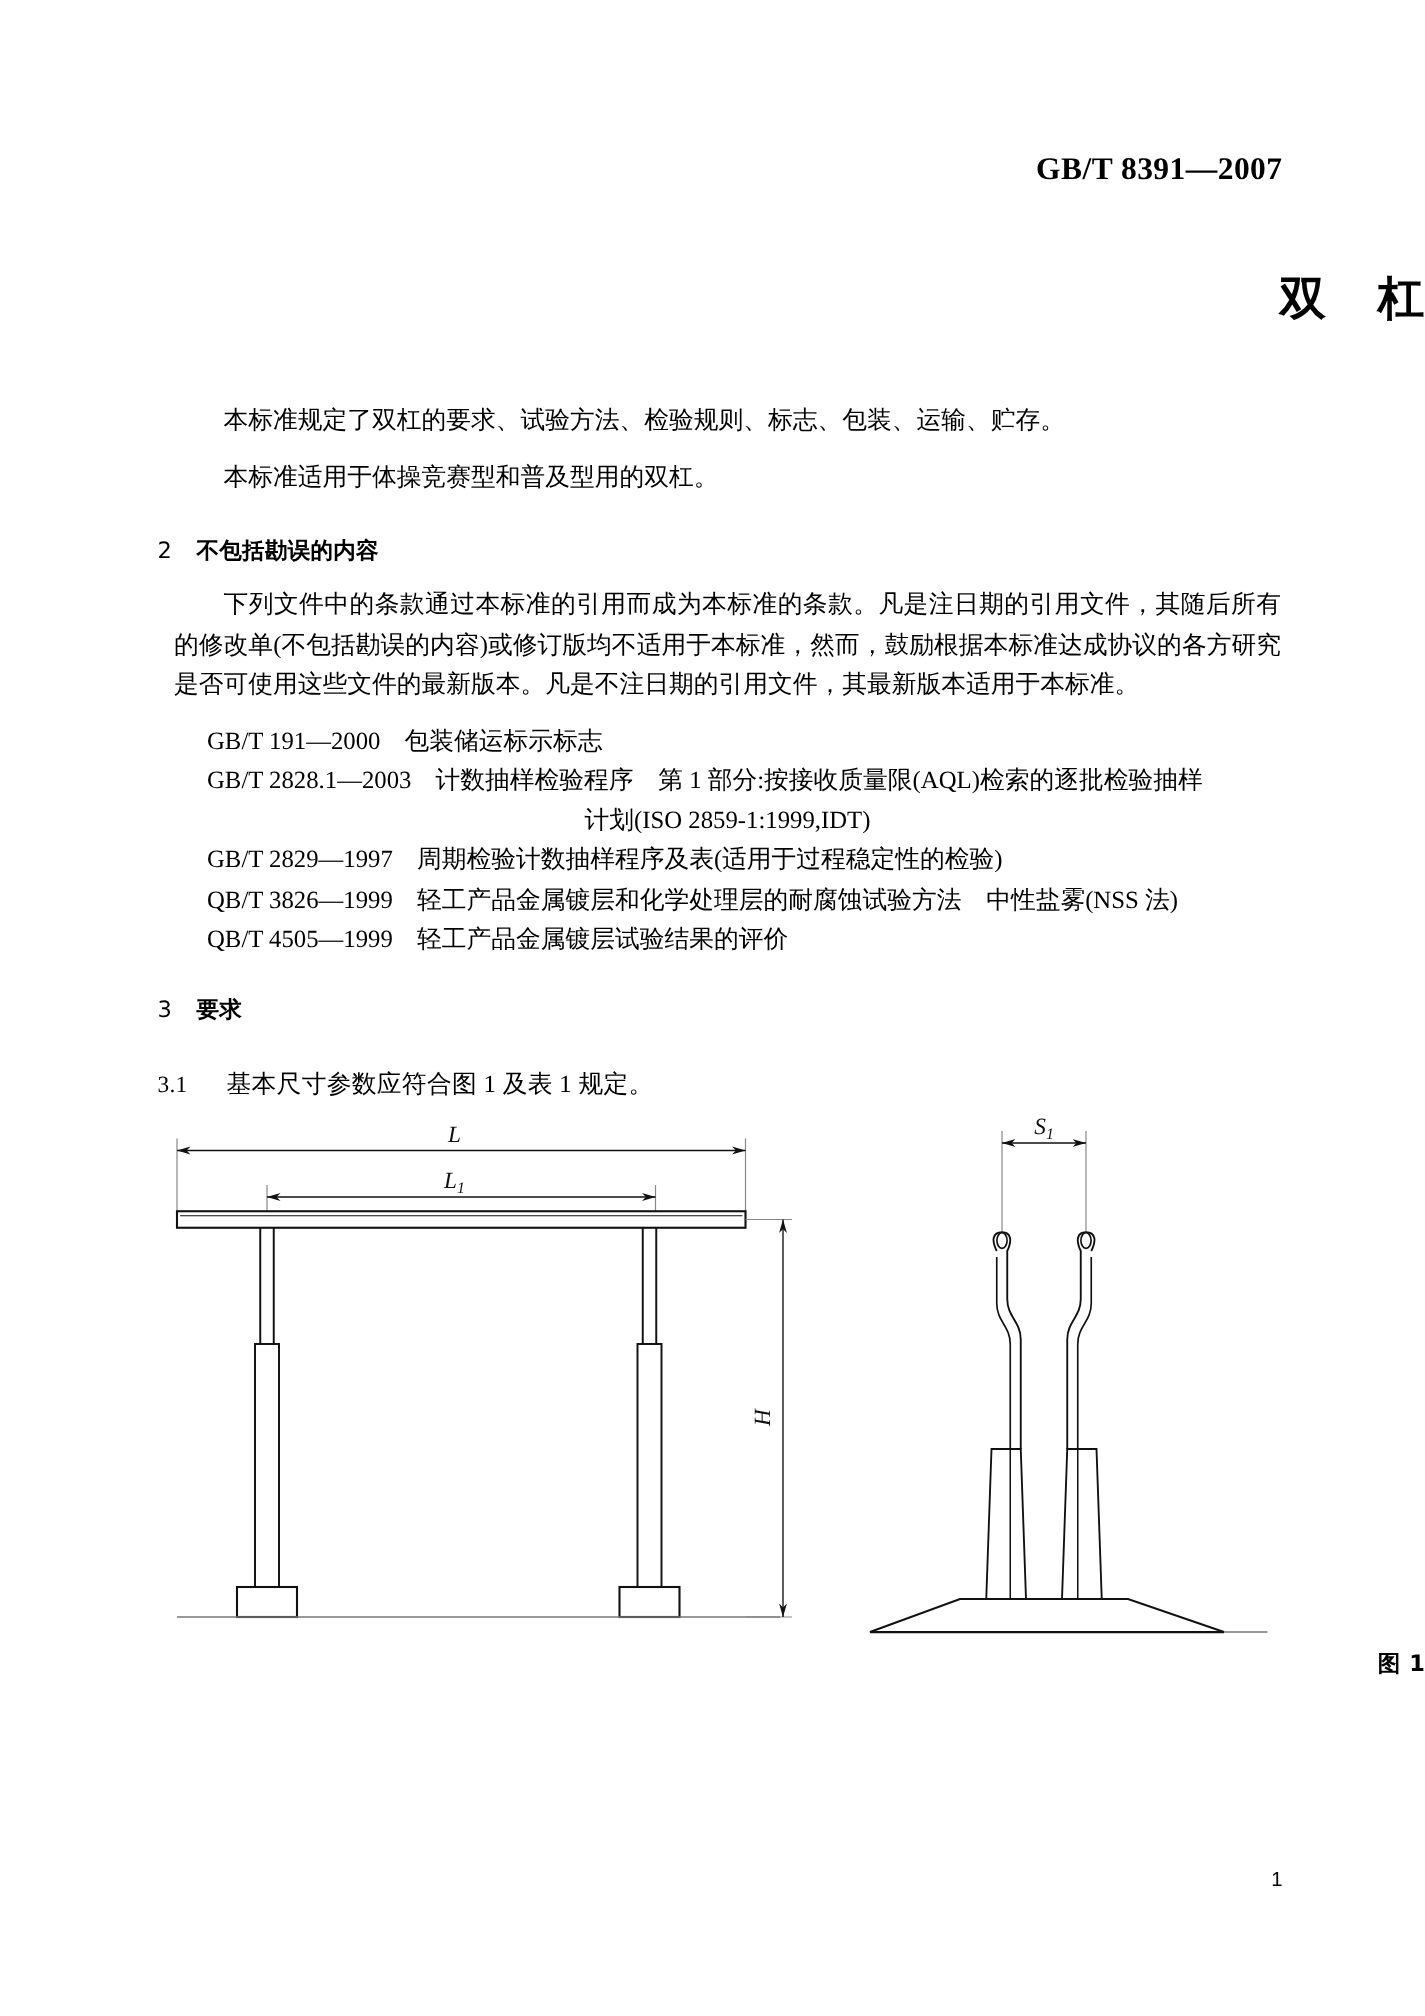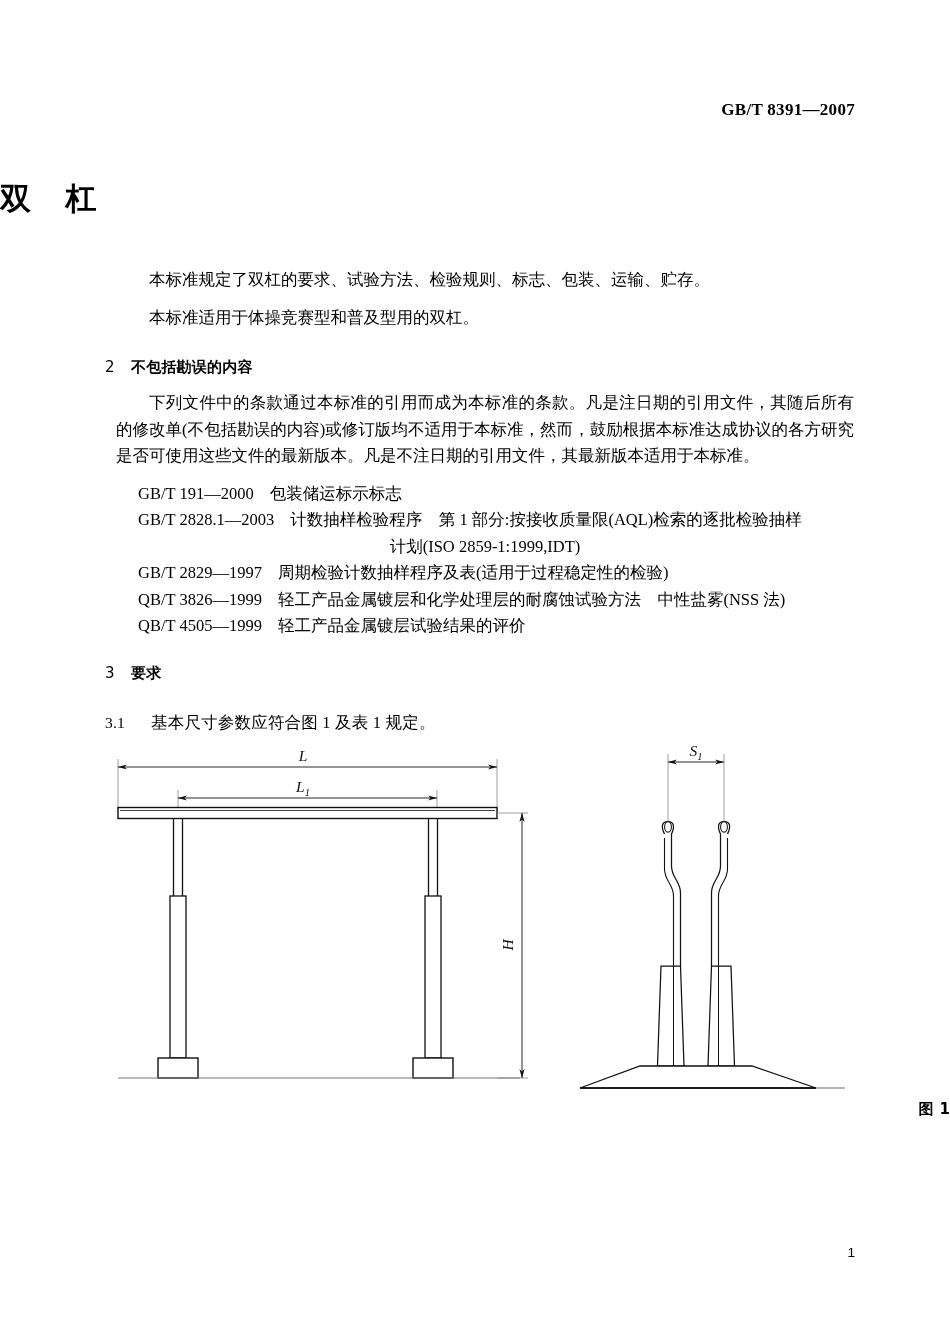--- a/index.html
+++ b/index.html
@@ -22,36 +22,36 @@
     width: 950px;
     height: 1344px;
   }
 
   
   .std-header {
     position: absolute;
     top: 100px;
     right: 95px;
     font-family: "Liberation Sans", sans-serif;
-    font-size: 17px;
+    font-size: 21px;
     letter-spacing: 0.3px;
     white-space: nowrap;
   }
   .std-header .gbt {
     font-family: "Liberation Serif", serif;
     font-weight: bold;
   }
 
   
   .doc-title {
     position: absolute;
     top: 178px;
     left: 0;
     width: 950px;
-    text-align: left;
+    text-align: right;
     font-family: "DejaVu Sans", sans-serif;
     font-size: 31px;
     font-weight: 700;
     letter-spacing: 0.5px;
   }
   .doc-title .gap { display: inline-block; width: 34px; }
 
   
   .content {
     position: absolute;

